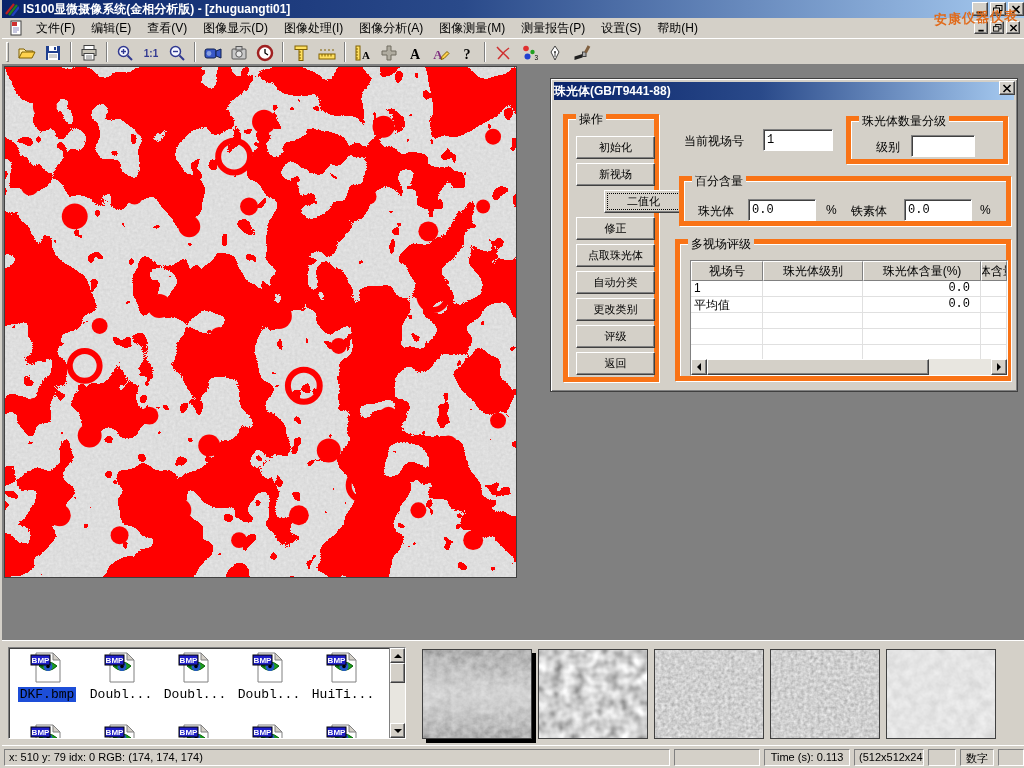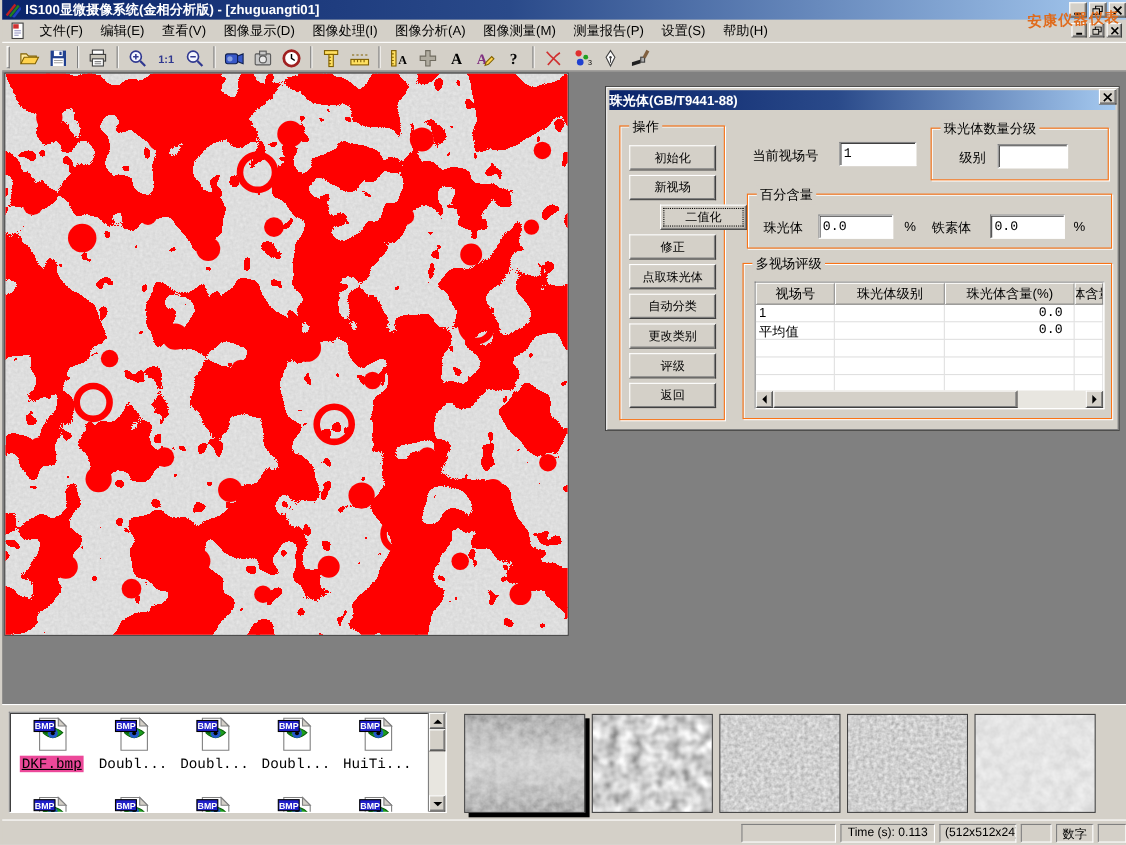--- a/index.html
+++ b/index.html
@@ -38,21 +38,21 @@
   .workspace { position:absolute; left:0; top:65px; width:1024px; height:575px; background:#808080; }
   .main-image { position:absolute; left:2px; top:1px; width:513px; height:512px; border:1px solid #404040; }
 
   
   .dialog { position:absolute; left:548px; top:13px; width:468px; height:314px; background:#d4d0c8;
     border:1px solid #404040; box-shadow:inset 1px 1px 0 #fff, inset -1px -1px 0 #808080; }
   .dlg-title { position:absolute; left:3px; top:3px; right:3px; height:18px;
     background:linear-gradient(90deg,#0a246a 0%,#2a4a8a 45%,#a6caf0 100%);
     color:#fff; font-weight:bold; display:flex; align-items:center; padding-left:0; white-space:nowrap; }
   .dlg-close { position:absolute; right:2px; top:2px; }
-  .grp { position:absolute; border:1px solid #f97316; box-shadow:1px 1px 0 #fff, inset 1px 1px 0 #fff; }
+  .grp { position:absolute; border:5px solid #f97316; box-shadow:1px 1px 0 #fff, inset 1px 1px 0 #fff; }
   .grp-label { position:absolute; top:-8px; left:8px; background:#d4d0c8; padding:0 3px; white-space:nowrap; }
   .pbtn { position:absolute; left:8px; width:79px; height:23px; background:#d4d0c8;
     border:1px solid; border-color:#fff #404040 #404040 #fff; box-shadow:inset -1px -1px 0 #808080;
     display:flex; align-items:center; justify-content:center; white-space:nowrap; font-size:11px; }
   .pbtn.focused { outline:1px dotted #000; outline-offset:-4px;margin-left:28px; }
   .dlabel { position:absolute; white-space:nowrap; }
   .tin { position:absolute; background:#fff; border:1px solid; border-color:#808080 #fff #fff #808080;
     box-shadow:inset 1px 1px 0 #404040; font:12px "Liberation Mono","DejaVu Sans Mono",monospace;
     padding:2px 3px; outline:none; }
 
@@ -81,21 +81,21 @@
   .arr.down { border-top-color:#000; margin-bottom:-4px; }
 
   
   .filestrip { position:absolute; left:0; top:640px; width:1024px; height:105px;
     background:#d4d0c8; border-top:1px solid #fff; }
   .filelist { position:absolute; left:6px; top:6px; width:398px; height:92px; background:#fff;
     border:1px solid; border-color:#808080 #fff #fff #808080; box-shadow:inset 1px 1px 0 #404040; overflow:hidden; }
   .fitem { position:absolute; width:72px; top:2px; text-align:center; }
   .fitem.row2 { top:74px; }
   .flabel { display:inline-block; font:13px "Liberation Mono","DejaVu Sans Mono",monospace; padding:0 2px; white-space:nowrap; }
-  .fitem.selected .flabel { background:#ec4899;text-decoration:underline; }
+  .fitem.selected .flabel { background:#1d4ed8; }
   .vscroll { position:absolute; right:0; top:0; width:16px; height:100%; background:#e8e6e0; border-left:1px solid #808080; }
   .vbtn { position:absolute; left:0; width:15px; height:15px; background:#d4d0c8; border:1px solid;
     border-color:#fff #404040 #404040 #fff; box-shadow:inset -1px -1px 0 #808080;
     display:flex; align-items:center; justify-content:center; }
   .vthumb { position:absolute; left:0; top:15px; width:15px; height:20px; background:#d4d0c8;
     border:1px solid; border-color:#fff #404040 #404040 #fff; box-shadow:inset -1px -1px 0 #808080; }
   .thumb { position:absolute; top:8px; width:110px; height:90px; border:1px solid #404040; background:#999; }
   .thumb.shadowed { box-shadow:4px 4px 0 #000; }
 
   
@@ -636,20 +636,21 @@
       </svg>
     <svg class="thumb" style="left:768px">
         <rect width="110" height="90" filter="url(#th4)"></rect>
       </svg>
     <svg class="thumb" style="left:884px">
         <rect width="110" height="90" filter="url(#th5)"></rect>
       </svg>
   </div>
 
   <div class="statusbar">
+    <div class="spanel" style="left:2px; width:666px;">x: 510 y: 79  idx: 0  RGB: (174, 174, 174)</div>
     <div class="spanel" style="left:672px; width:86px;"></div>
     <div class="spanel center" style="left:762px; width:86px;">Time (s): 0.113</div>
     <div class="spanel center" style="left:852px; width:70px;">(512x512x24)</div>
     <div class="spanel" style="left:926px; width:28px;"></div>
     <div class="spanel center" style="left:958px; width:34px;">数字</div>
     <div class="spanel" style="left:996px; width:26px;"></div>
   </div>
 
 </div>
 

